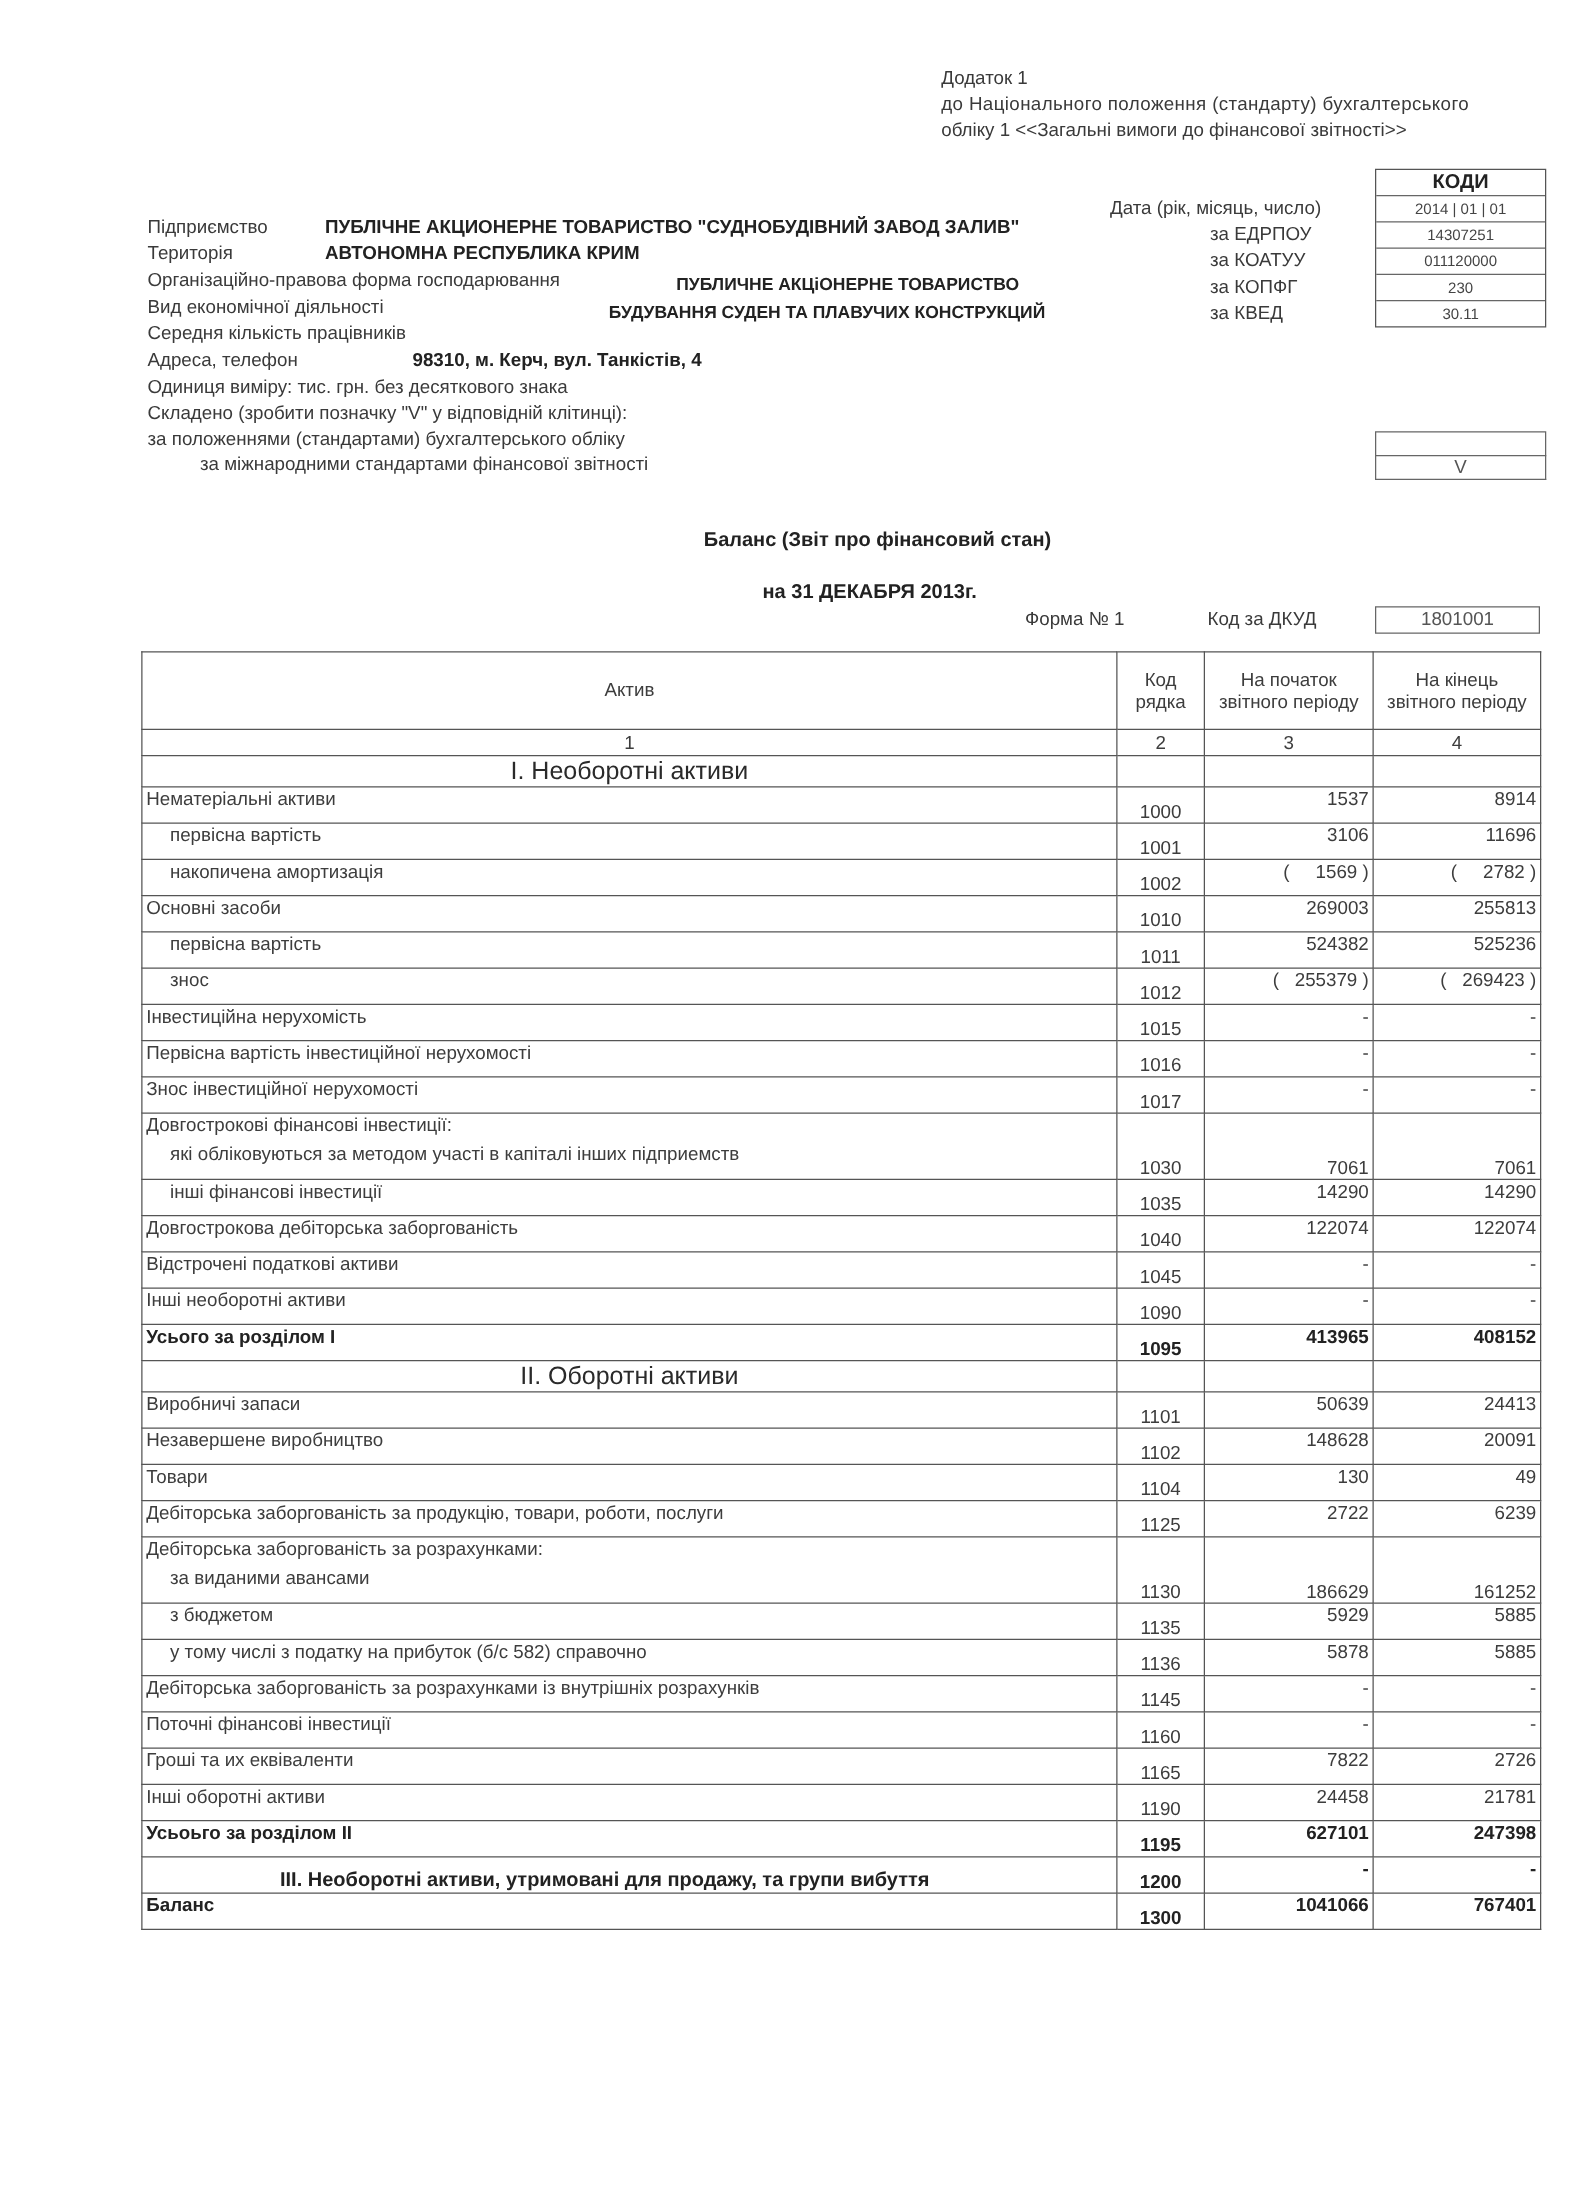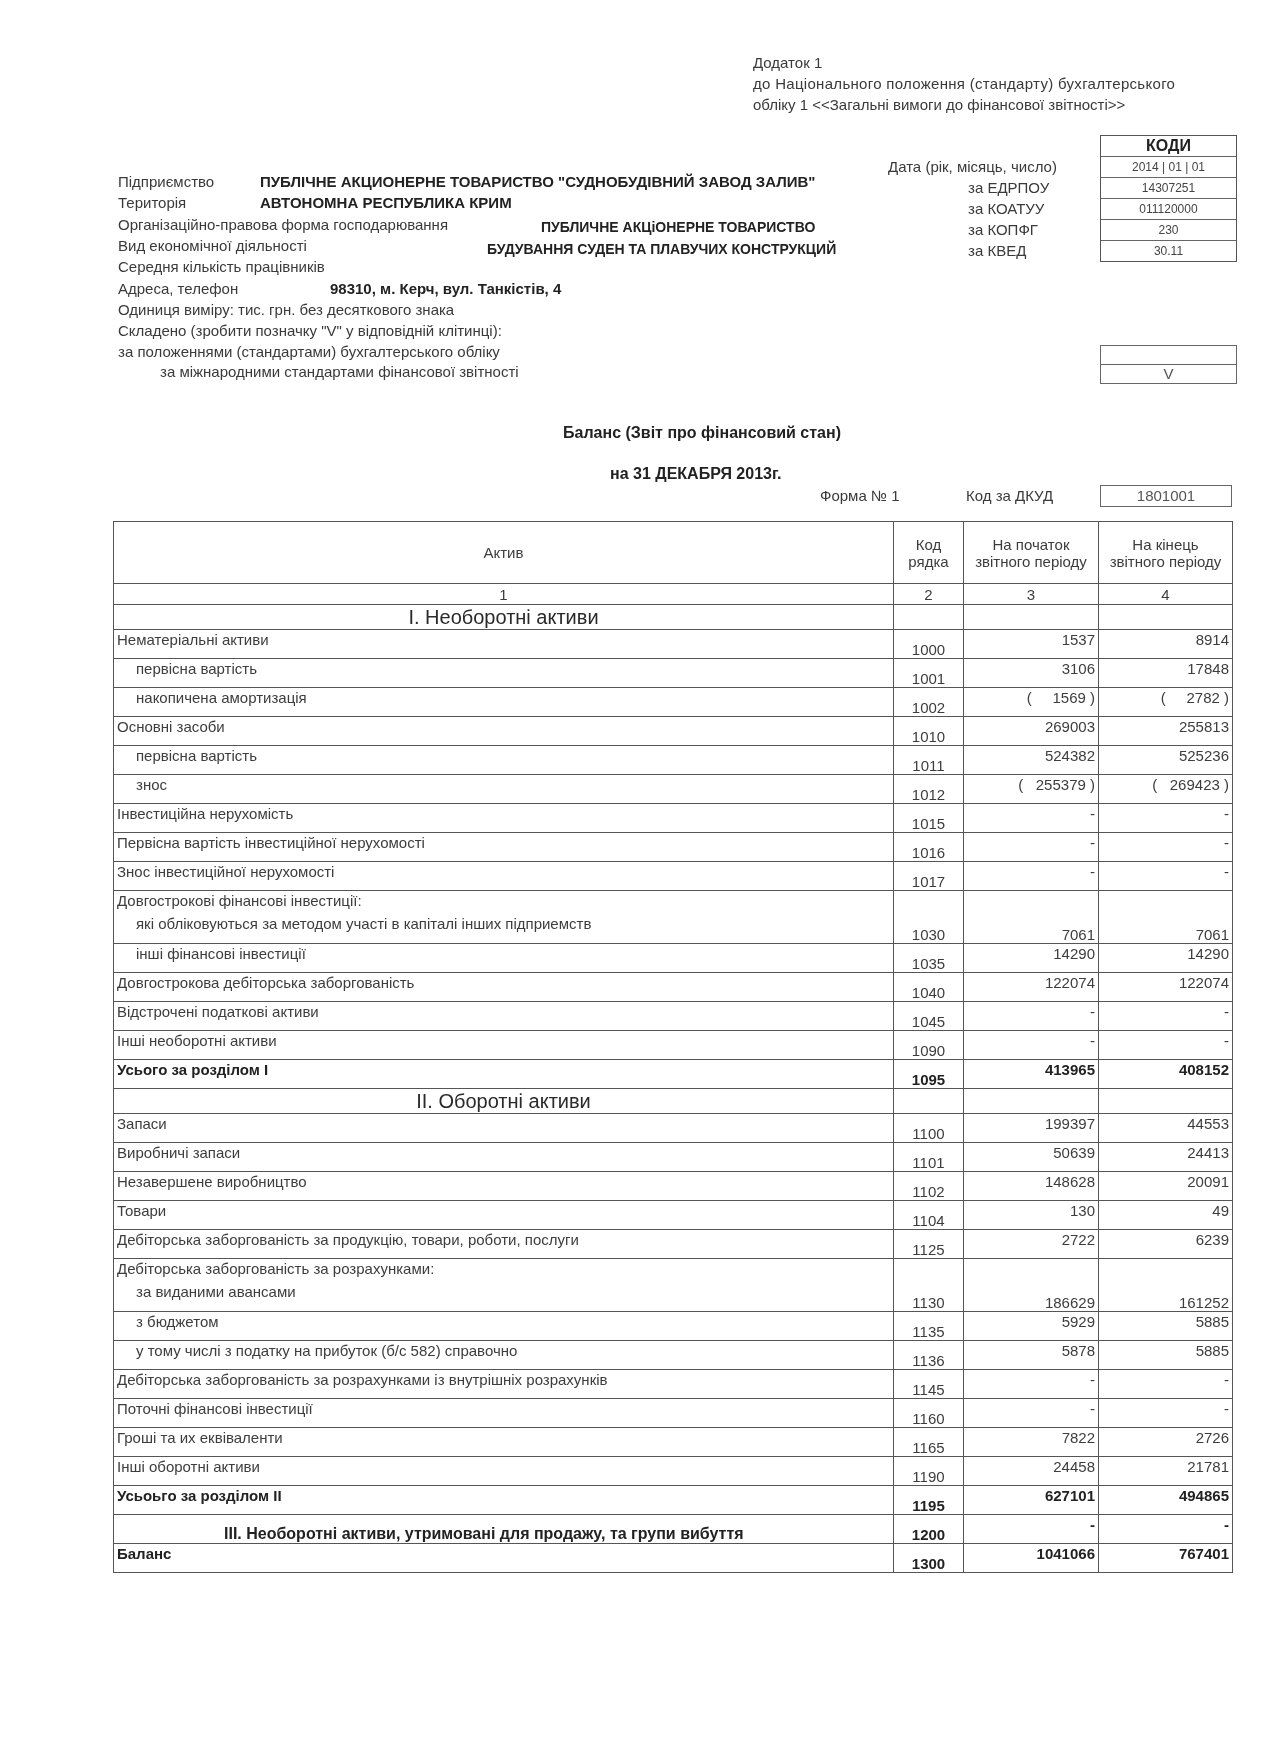--- a/index.html
+++ b/index.html
@@ -101,21 +101,21 @@
   <tr>
         <td class="lbl">Нематеріальні  активи</td>
         <td class="code">1000</td>
         <td class="num">1537</td>
         <td class="num">8914</td>
       </tr>
   <tr>
         <td class="lbl ind">первісна  вартість</td>
         <td class="code">1001</td>
         <td class="num">3106</td>
-        <td class="num">17848</td>
+        <td class="num">11696</td>
       </tr>
   <tr>
         <td class="lbl ind">накопичена  амортизація</td>
         <td class="code">1002</td>
         <td class="num" style="white-space:pre">(     1569 )</td>
         <td class="num" style="white-space:pre">(     2782 )</td>
       </tr>
   <tr>
         <td class="lbl">Основні  засоби</td>
         <td class="code">1010</td>
@@ -192,26 +192,20 @@
         <td class="num">408152</td>
       </tr>
 
   <tr>
     <td class="sec">II.  Оборотні  активи</td>
         <td></td>
         <td></td>
         <td></td>
   </tr>
   <tr>
-        <td class="lbl">Запаси</td>
-        <td class="code">1100</td>
-        <td class="num">199397</td>
-        <td class="num">44553</td>
-      </tr>
-  <tr>
         <td class="lbl">Виробничі  запаси</td>
         <td class="code">1101</td>
         <td class="num">50639</td>
         <td class="num">24413</td>
       </tr>
   <tr>
         <td class="lbl">Незавершене  виробництво</td>
         <td class="code">1102</td>
         <td class="num">148628</td>
         <td class="num">20091</td>
@@ -270,21 +264,21 @@
   <tr>
         <td class="lbl">Інші  оборотні  активи</td>
         <td class="code">1190</td>
         <td class="num">24458</td>
         <td class="num">21781</td>
       </tr>
   <tr class="total">
         <td class="lbl">Усьоьго  за  розділом  II</td>
         <td class="code">1195</td>
         <td class="num">627101</td>
-        <td class="num">494865</td>
+        <td class="num">247398</td>
       </tr>
   <tr class="total">
         <td class="sec3" style="font-weight:bold;">III.  Необоротні  активи,  утримовані  для  продажу,  та  групи  вибуття</td>
         <td class="code">1200</td>
         <td class="num">-</td>
         <td class="num">-</td>
       </tr>
   <tr class="total">
         <td class="lbl">Баланс</td>
         <td class="code">1300</td>

